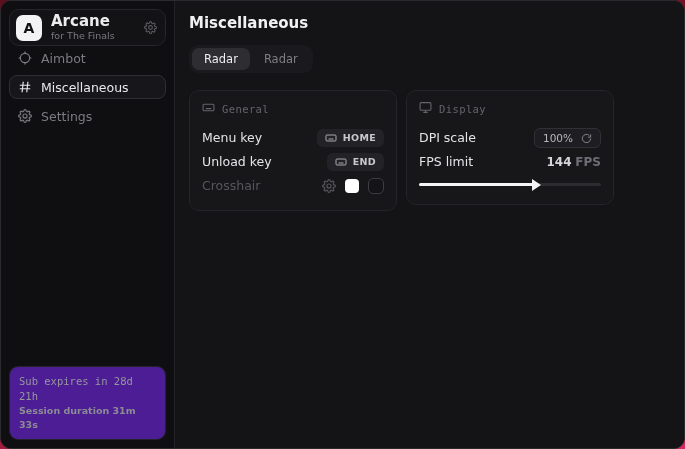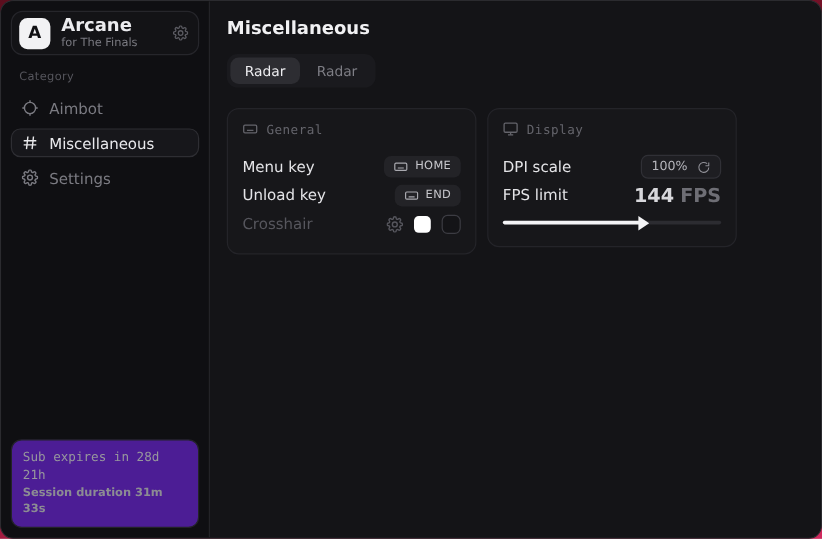--- a/index.html
+++ b/index.html
@@ -69,34 +69,34 @@
     font-family:"DejaVu Sans Mono","Liberation Mono",monospace;
     font-size:10.5px; margin-bottom:10px; letter-spacing:.4px;
   }
   .row { display:flex; align-items:center; justify-content:space-between; height:23px; }
   .row + .row { margin-top:1px; }
   .row-label { font-size:12.5px; font-weight:500; color:#e4e4e7; }
   .row-label.dim { color:#56565d; }
   .keybtn {
     display:inline-flex; align-items:center; gap:6px;
     background:#232327; border-radius:6px; padding:3px 8px;
-    font-size:9.5px; font-weight:normal; color:#c8c8cd; letter-spacing:.3px;
+    font-size:9.5px; font-weight:bold; color:#c8c8cd; letter-spacing:.3px;
   }
   .keybtn svg { color:#a9a9af; }
   .crosshair-controls { display:flex; align-items:center; gap:9px; }
   .mini-gear { color:#56565d; display:flex; }
   .swatch { width:14px; height:14px; border-radius:4px; background:#ffffff; }
   .checkbox { width:16px; height:16px; border-radius:5px; border:1.5px solid #3c3c43; background:#141417; }
   .select-btn {
     display:inline-flex; align-items:flex-end; gap:8px;
     background:#1e1e22; border:1px solid #303036; border-radius:6px;
     padding:3px 8px; font-size:10.5px; color:#b6b6bc;
   }
   .select-btn svg { color:#8e8e95; }
-  .fps-value { font-size:16px; }
+  .fps-value { font-size:12px; }
   .fps-num { color:#d7d7db; font-weight:bold; }
   .fps-unit { color:#6e6e75; font-weight:bold; }
   .slider { position:relative; height:14px; margin-top:4px; }
   .slider-track {
     position:absolute; left:0; right:0; top:6px; height:3px;
     background:#2c2c31; border-radius:2px;
   }
   .slider-fill {
     position:absolute; left:0; top:6px; height:3px;
     background:#f4f4f6; border-radius:2px;
@@ -121,21 +121,20 @@
         <div class="account-sub">for The Finals</div>
       </div>
       <span class="account-gear">
         <svg width="13" height="13" viewBox="0 0 24 24" fill="none" stroke="currentColor" stroke-width="2">
             <circle cx="12" cy="12" r="3.5"></circle>
             <path d="M19.4 15a1.7 1.7 0 0 0 .34 1.87l.06.06a2 2 0 1 1-2.83 2.83l-.06-.06a1.7 1.7 0 0 0-1.87-.34 1.7 1.7 0 0 0-1 1.56V21a2 2 0 1 1-4 0v-.09a1.7 1.7 0 0 0-1-1.56 1.7 1.7 0 0 0-1.87.34l-.06.06a2 2 0 1 1-2.83-2.83l.06-.06a1.7 1.7 0 0 0 .34-1.87 1.7 1.7 0 0 0-1.56-1H3a2 2 0 1 1 0-4h.09a1.7 1.7 0 0 0 1.56-1 1.7 1.7 0 0 0-.34-1.87l-.06-.06a2 2 0 1 1 2.83-2.83l.06.06a1.7 1.7 0 0 0 1.87.34h0a1.7 1.7 0 0 0 1-1.56V3a2 2 0 1 1 4 0v.09a1.7 1.7 0 0 0 1 1.56h0a1.7 1.7 0 0 0 1.87-.34l.06-.06a2 2 0 1 1 2.83 2.83l-.06.06a1.7 1.7 0 0 0-.34 1.87v0a1.7 1.7 0 0 0 1.56 1H21a2 2 0 1 1 0 4h-.09a1.7 1.7 0 0 0-1.56 1z"></path>
           </svg>
       </span>
     </div>
 
-    <div class="category-label">Category</div>
 
     <div class="nav">
       <div class="nav-item">
         <span class="nicon">
           <svg width="14" height="14" viewBox="0 0 24 24" fill="none" stroke="currentColor" stroke-width="2">
               <circle cx="12" cy="12" r="8"></circle>
               <line x1="12" y1="1" x2="12" y2="5"></line>
               <line x1="12" y1="19" x2="12" y2="23"></line>
               <line x1="1" y1="12" x2="5" y2="12"></line>
               <line x1="19" y1="12" x2="23" y2="12"></line>

